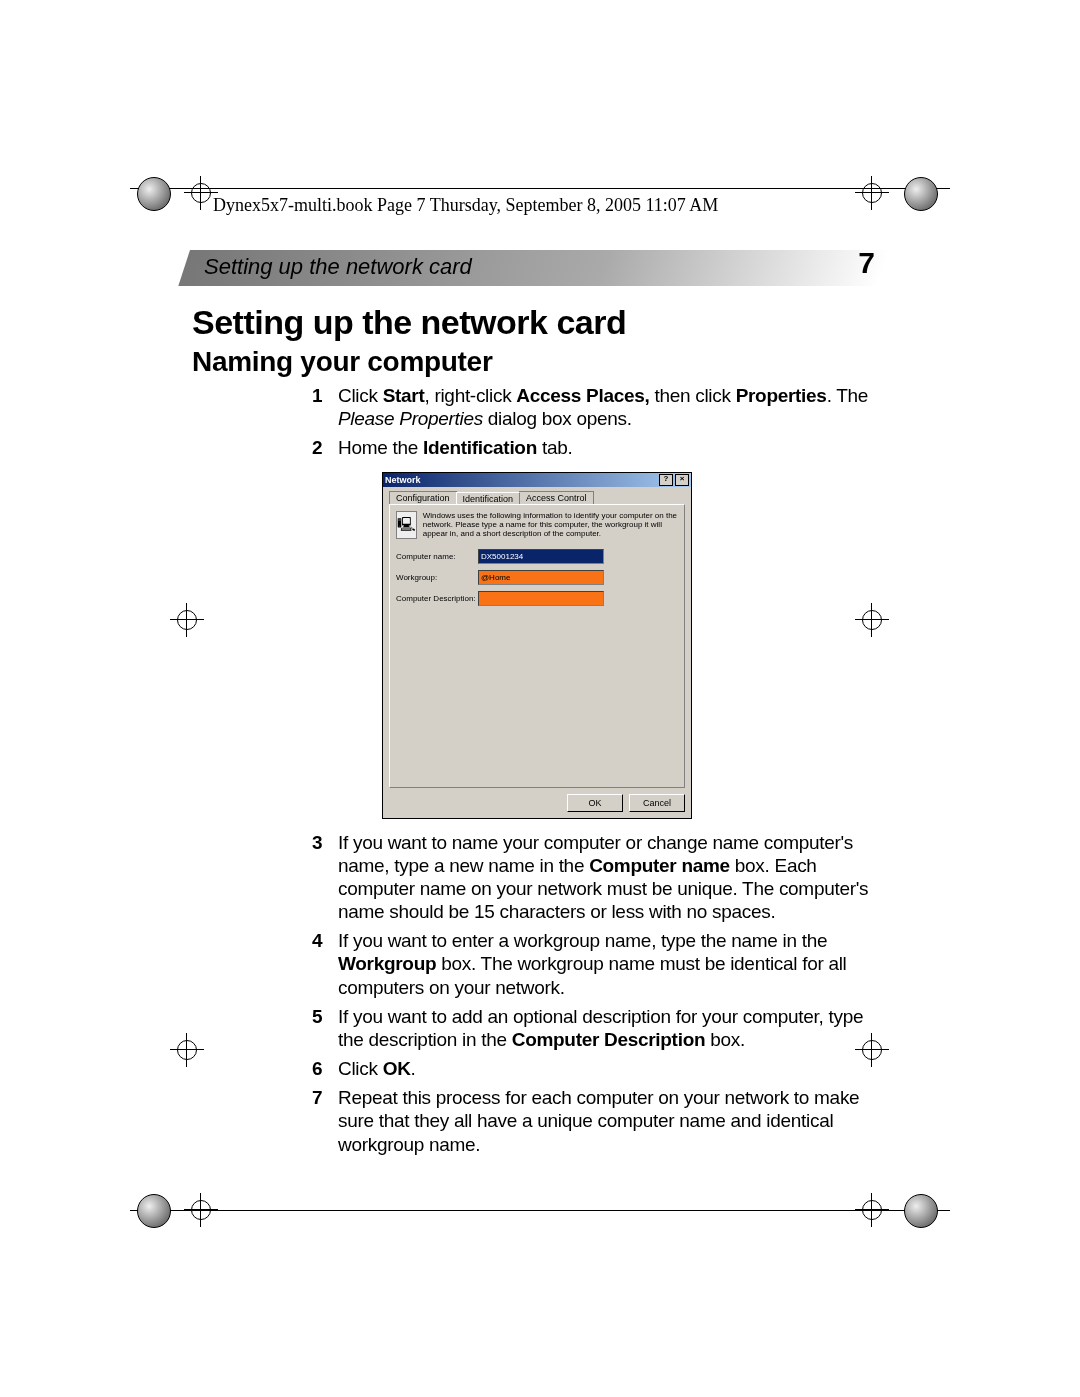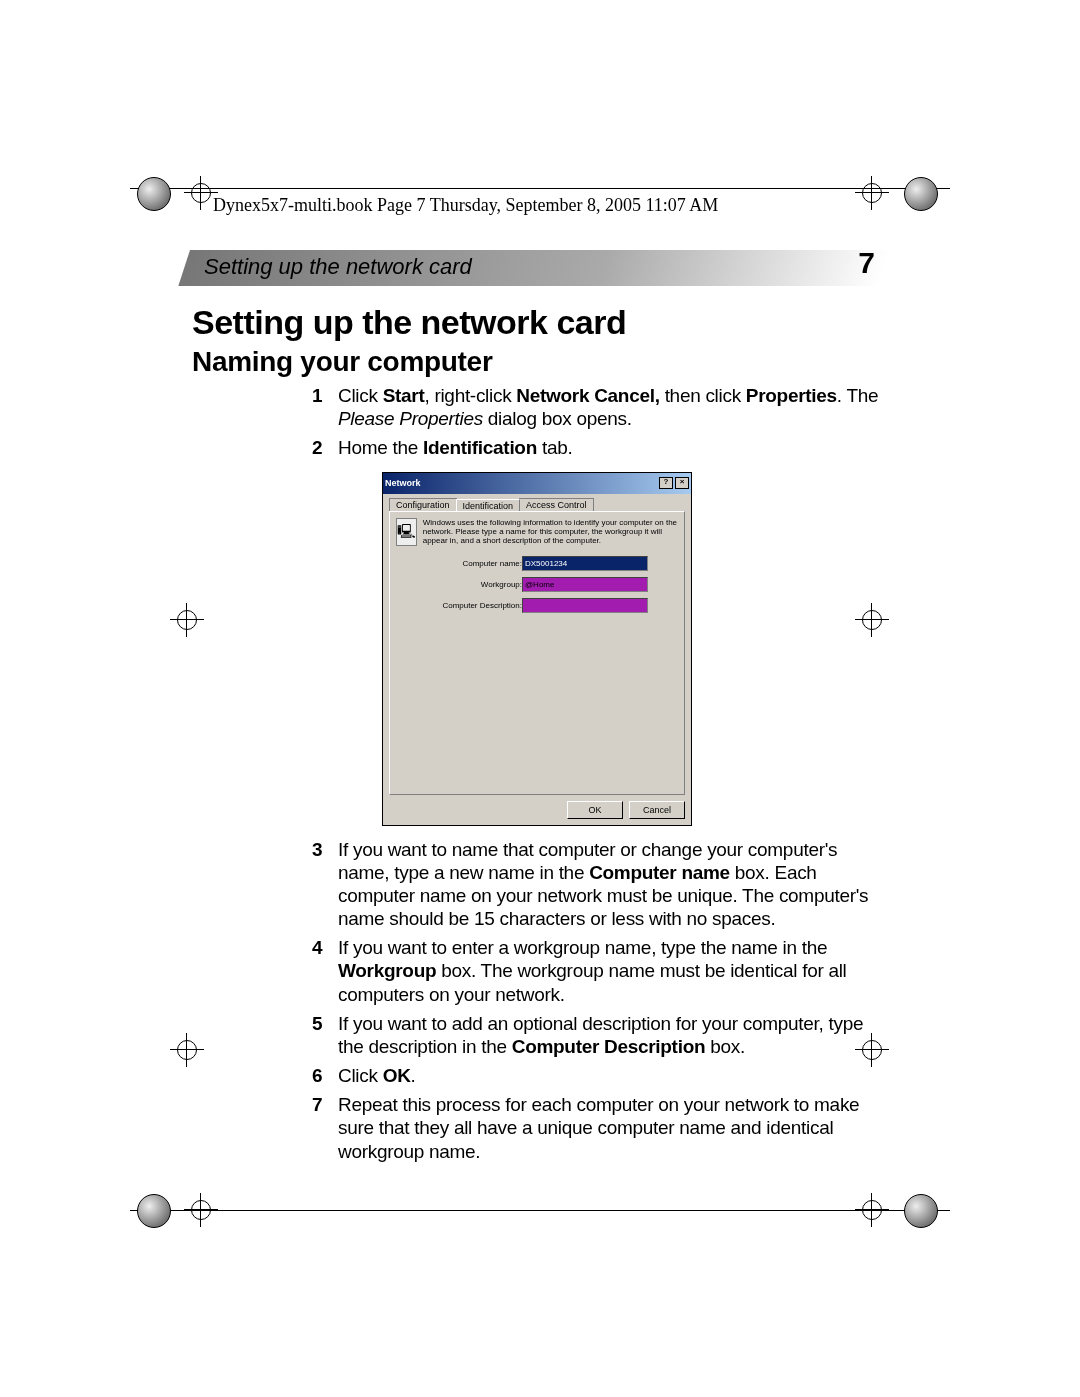--- a/index.html
+++ b/index.html
@@ -108,21 +108,21 @@
   .win {
     border: 1px solid #000;
     background: #d4d0c8;
     font-family: Tahoma, "MS Sans Serif", Arial, sans-serif;
     font-size: 9px;
     color: #000;
   }
   .win .titlebar {
     background: linear-gradient(to right, #0a246a, #a6caf0);
     color: #fff;
-    height: 21px;
+    height: 14px;
     display: flex;
     align-items: center;
     padding: 0 2px;
     font-weight: 700;
     font-size: 9px;
     justify-content: space-between;
   }
   .win .titlebar .tbtns { display:flex; gap:2px;}
   .win .titlebar .tbtn {
     width: 12px; height: 10px;
@@ -177,30 +177,29 @@
     font-size: 14px;
   }
   .win .row {
     display: flex;
     align-items: center;
     margin-bottom: 6px;
     font-size: 8px;
   }
   .win .row label {
     width: 82px;
-    text-align: right;
-    margin-left: 44px;
+    text-align: left;
   }
   .win .row input {
     flex: 0 0 120px;
     height: 13px;
     border: 1px solid #808080;
     border-top-color:#404040;
     border-left-color:#404040;
-    background: #a21caf;
+    background: #f97316;
     font-size: 8px;
     padding: 0 2px;
     font-family: Tahoma, Arial, sans-serif;
   }
   .win .row input.sel {
     background:#0a246a;
     color:#fff;
   }
   .win .buttons {
     display: flex;
@@ -318,21 +317,21 @@
 </div>
 <div class="page-number">7</div>
 
 <div class="content">
   <h1 class="title">Setting up the network card</h1>
   <h2 class="subtitle">Naming your computer</h2>
 
   <ol class="steps">
     <li>
       <span class="num">1</span>
-      <span>Click </span><span class="b">Start</span><span>, right-click </span><span class="b">Network Cancel,</span><span> then click </span><span class="b">Properties</span><span>. The </span><span class="i">Please Properties</span><span> dialog box opens.</span>
+      <span>Click </span><span class="b">Start</span><span>, right-click </span><span class="b">Access Places,</span><span> then click </span><span class="b">Properties</span><span>. The </span><span class="i">Please Properties</span><span> dialog box opens.</span>
     </li>
     <li>
       <span class="num">2</span>
       <span>Home the </span><span class="b">Identification</span><span> tab.</span>
     </li>
   </ol>
 
   <div class="dialog-wrap">
     <div class="win">
       <div class="titlebar">
@@ -368,21 +367,21 @@
       <div class="buttons">
         <button>OK</button>
         <button>Cancel</button>
       </div>
     </div>
   </div>
 
   <ol class="steps">
     <li>
       <span class="num">3</span>
-      <span>If you want to name that computer or change your computer's name, type a new name in the </span><span class="b">Computer name</span><span> box. Each computer name on your network must be unique. The computer's name should be 15 characters or less with no spaces.</span>
+      <span>If you want to name your computer or change name computer's name, type a new name in the </span><span class="b">Computer name</span><span> box. Each computer name on your network must be unique. The computer's name should be 15 characters or less with no spaces.</span>
     </li>
     <li>
       <span class="num">4</span>
       <span>If you want to enter a workgroup name, type the name in the </span><span class="b">Workgroup</span><span> box. The workgroup name must be identical for all computers on your network.</span>
     </li>
     <li>
       <span class="num">5</span>
       <span>If you want to add an optional description for your computer, type the description in the </span><span class="b">Computer Description</span><span> box.</span>
     </li>
     <li>

